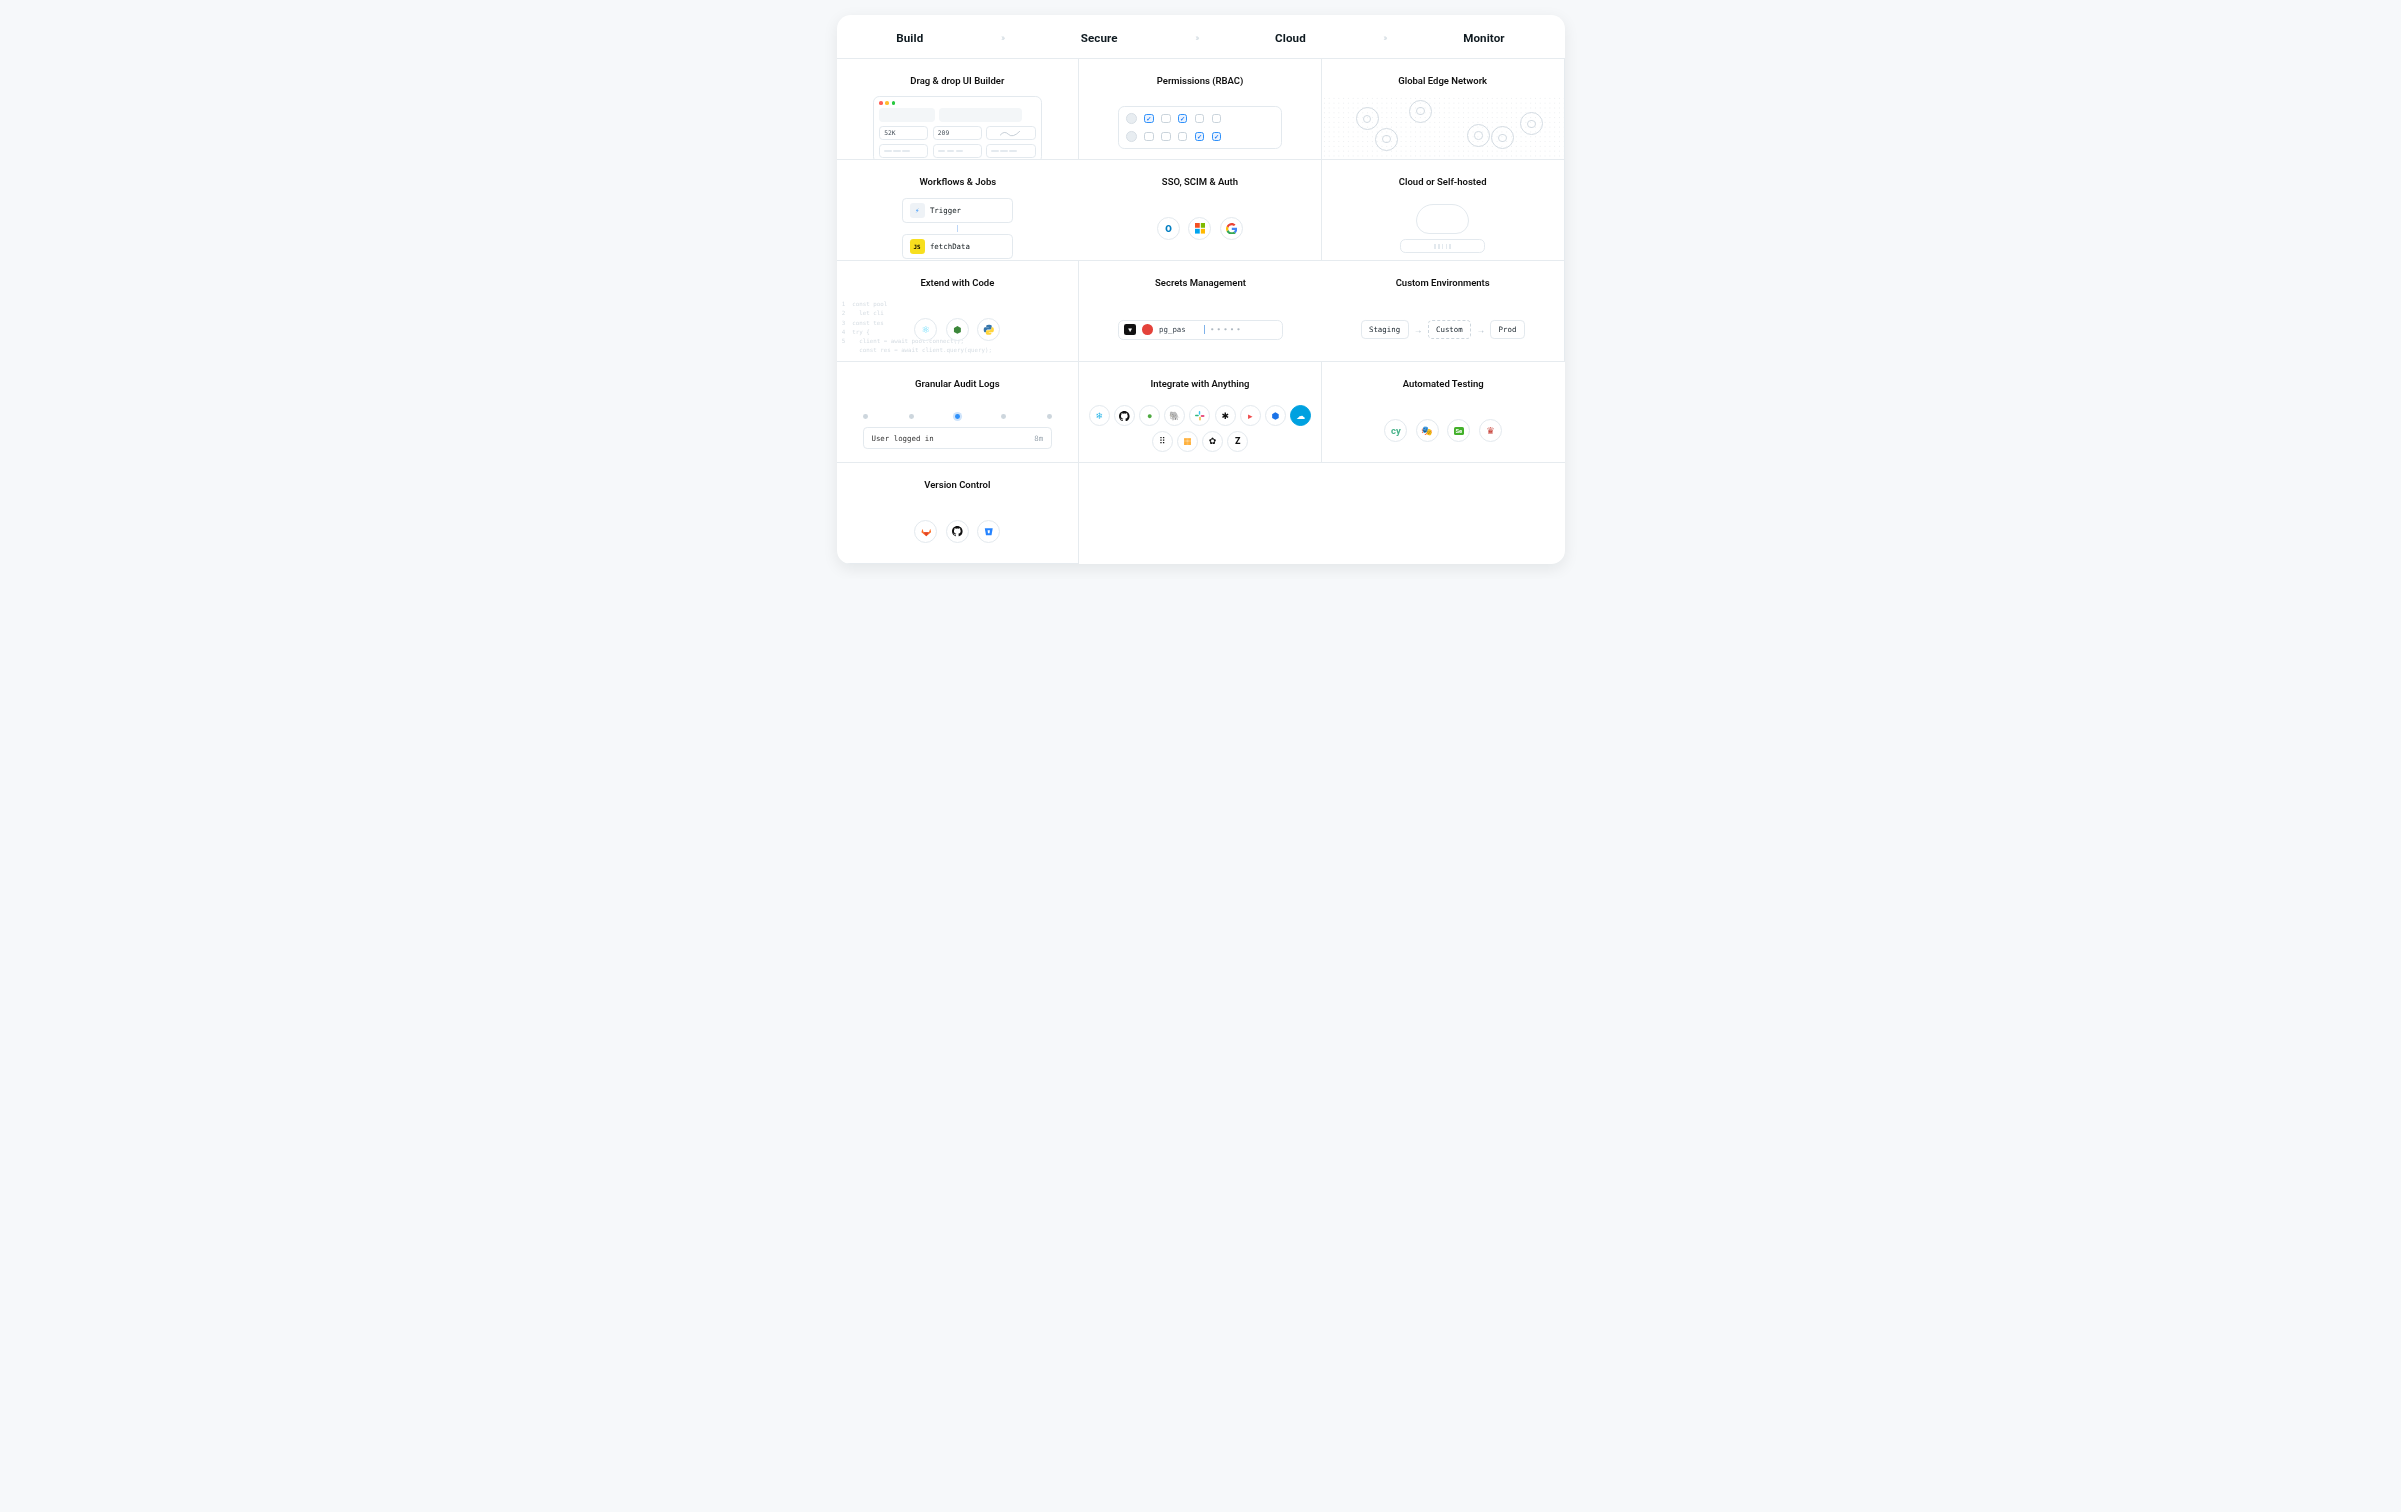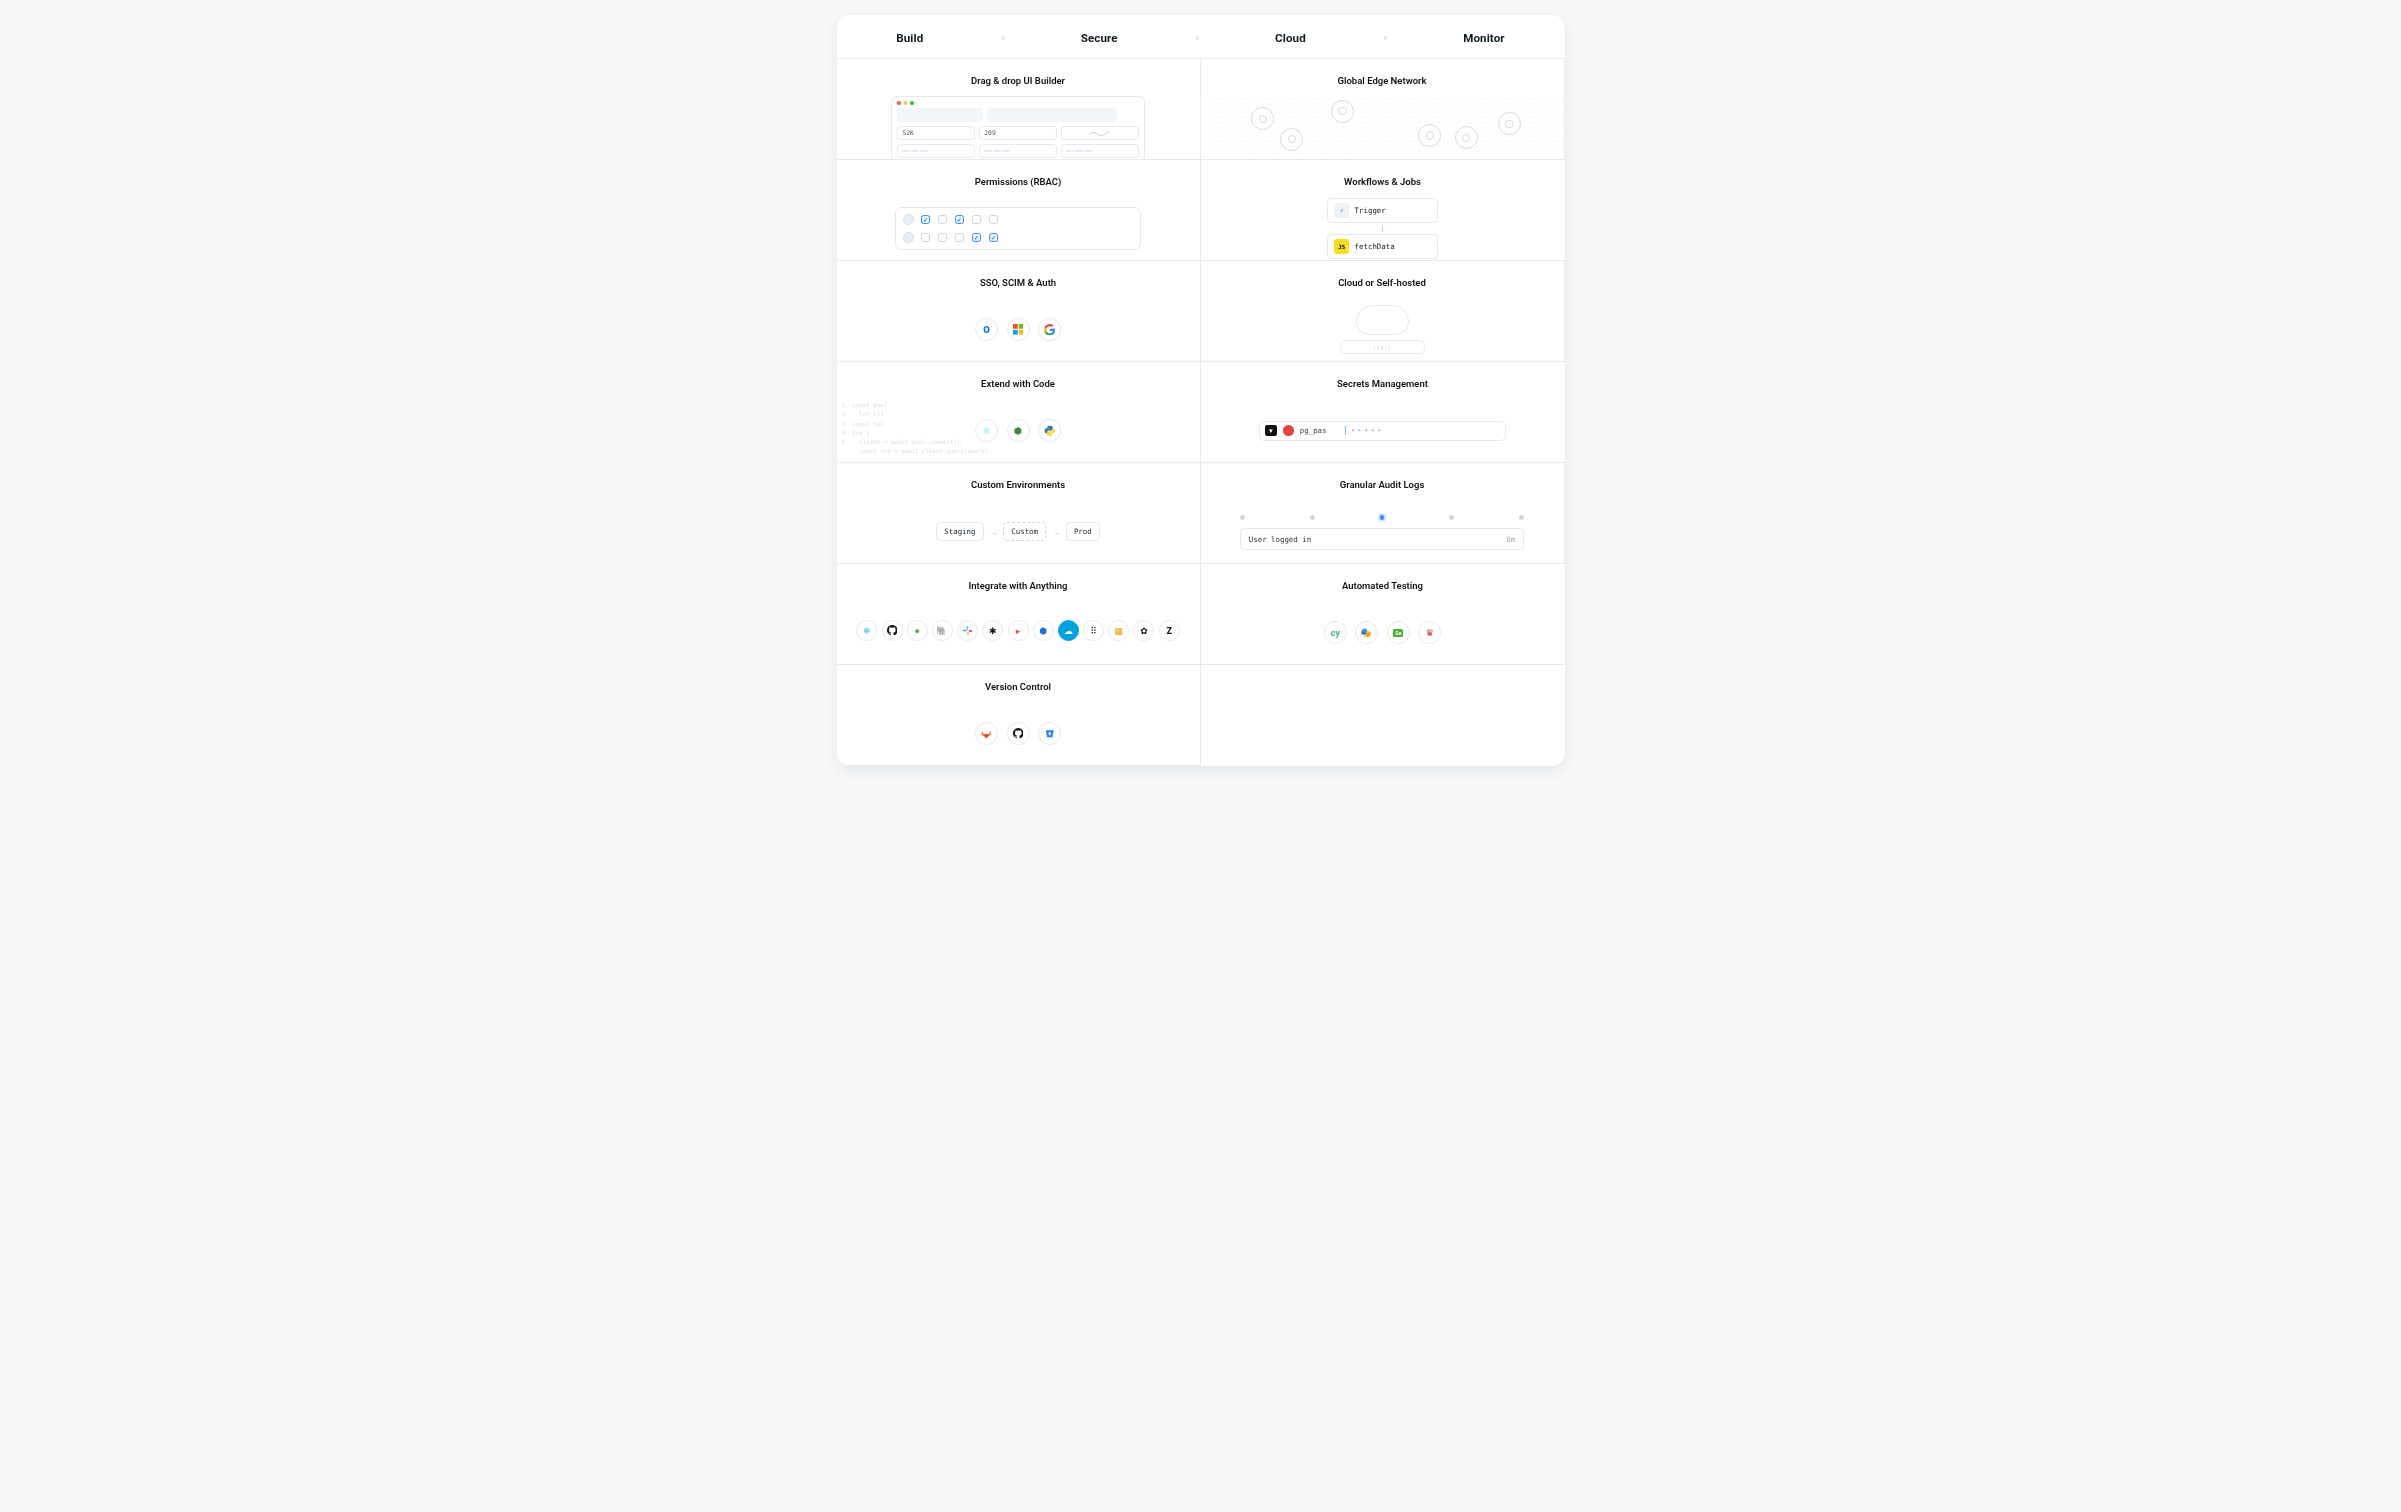--- a/index.html
+++ b/index.html
@@ -27,21 +27,21 @@
   .topnav .step {
     font-size: 11.6px;
     font-weight: 700;
     letter-spacing: 0.1px;
     color: #0f1a20;
   }
   .topnav .chevrons { color: #d5dde3; font-size: 9.5px; letter-spacing: -2.1px; }
   
   .grid {
     display: grid;
-    grid-template-columns: repeat(2, 1fr);
+    grid-template-columns: repeat(3, 1fr);
     border-top: 0.5px solid #e6ebef;
   }
   .cell {
     position: relative;
     border-right: 0.5px solid #e6ebef;
     border-bottom: 0.5px solid #e6ebef;
     height: 101px;
     overflow: hidden;
     display: flex;
     flex-direction: column;
@@ -194,54 +194,54 @@
                 <span></span>
                 <span></span>
                 <span></span>
               </div>
           </div>
         </div>
       </div>
     </div>
 
     <div class="cell">
+      <h3>Permissions (RBAC)</h3>
+      <div class="illus">
+        <div class="rbac">
+          <div class="r">
+              <div class="av"></div>
+              <div class="cb on"></div>
+              <div class="cb"></div>
+              <div class="cb on"></div>
+              <div class="cb"></div>
+              <div class="cb"></div>
+            </div>
+          <div class="r">
+              <div class="av"></div>
+              <div class="cb"></div>
+              <div class="cb"></div>
+              <div class="cb"></div>
+              <div class="cb on"></div>
+              <div class="cb on"></div>
+            </div>
+        </div>
+      </div>
+    </div>
+
+    <div class="cell">
       <h3>Global Edge Network</h3>
       <div class="illus">
         <div class="worldmap">
           <div class="dotsea"></div>
           <div class="ring" style="left:14%;top:18%;"></div>
           <div class="ring" style="left:36%;top:6%;"></div>
           <div class="ring" style="left:22%;top:50%;"></div>
           <div class="ring" style="left:60%;top:44%;"></div>
           <div class="ring" style="left:70%;top:48%;"></div>
           <div class="ring" style="left:82%;top:26%;"></div>
-        </div>
-      </div>
-    </div>
-
-    <div class="cell">
-      <h3>Permissions (RBAC)</h3>
-      <div class="illus">
-        <div class="rbac">
-          <div class="r">
-              <div class="av"></div>
-              <div class="cb on"></div>
-              <div class="cb"></div>
-              <div class="cb on"></div>
-              <div class="cb"></div>
-              <div class="cb"></div>
-            </div>
-          <div class="r">
-              <div class="av"></div>
-              <div class="cb"></div>
-              <div class="cb"></div>
-              <div class="cb"></div>
-              <div class="cb on"></div>
-              <div class="cb on"></div>
-            </div>
         </div>
       </div>
     </div>
 
 
     <div class="cell">
       <h3>Workflows &amp; Jobs</h3>
       <div class="illus">
         <div class="wf">
           <div class="node">

